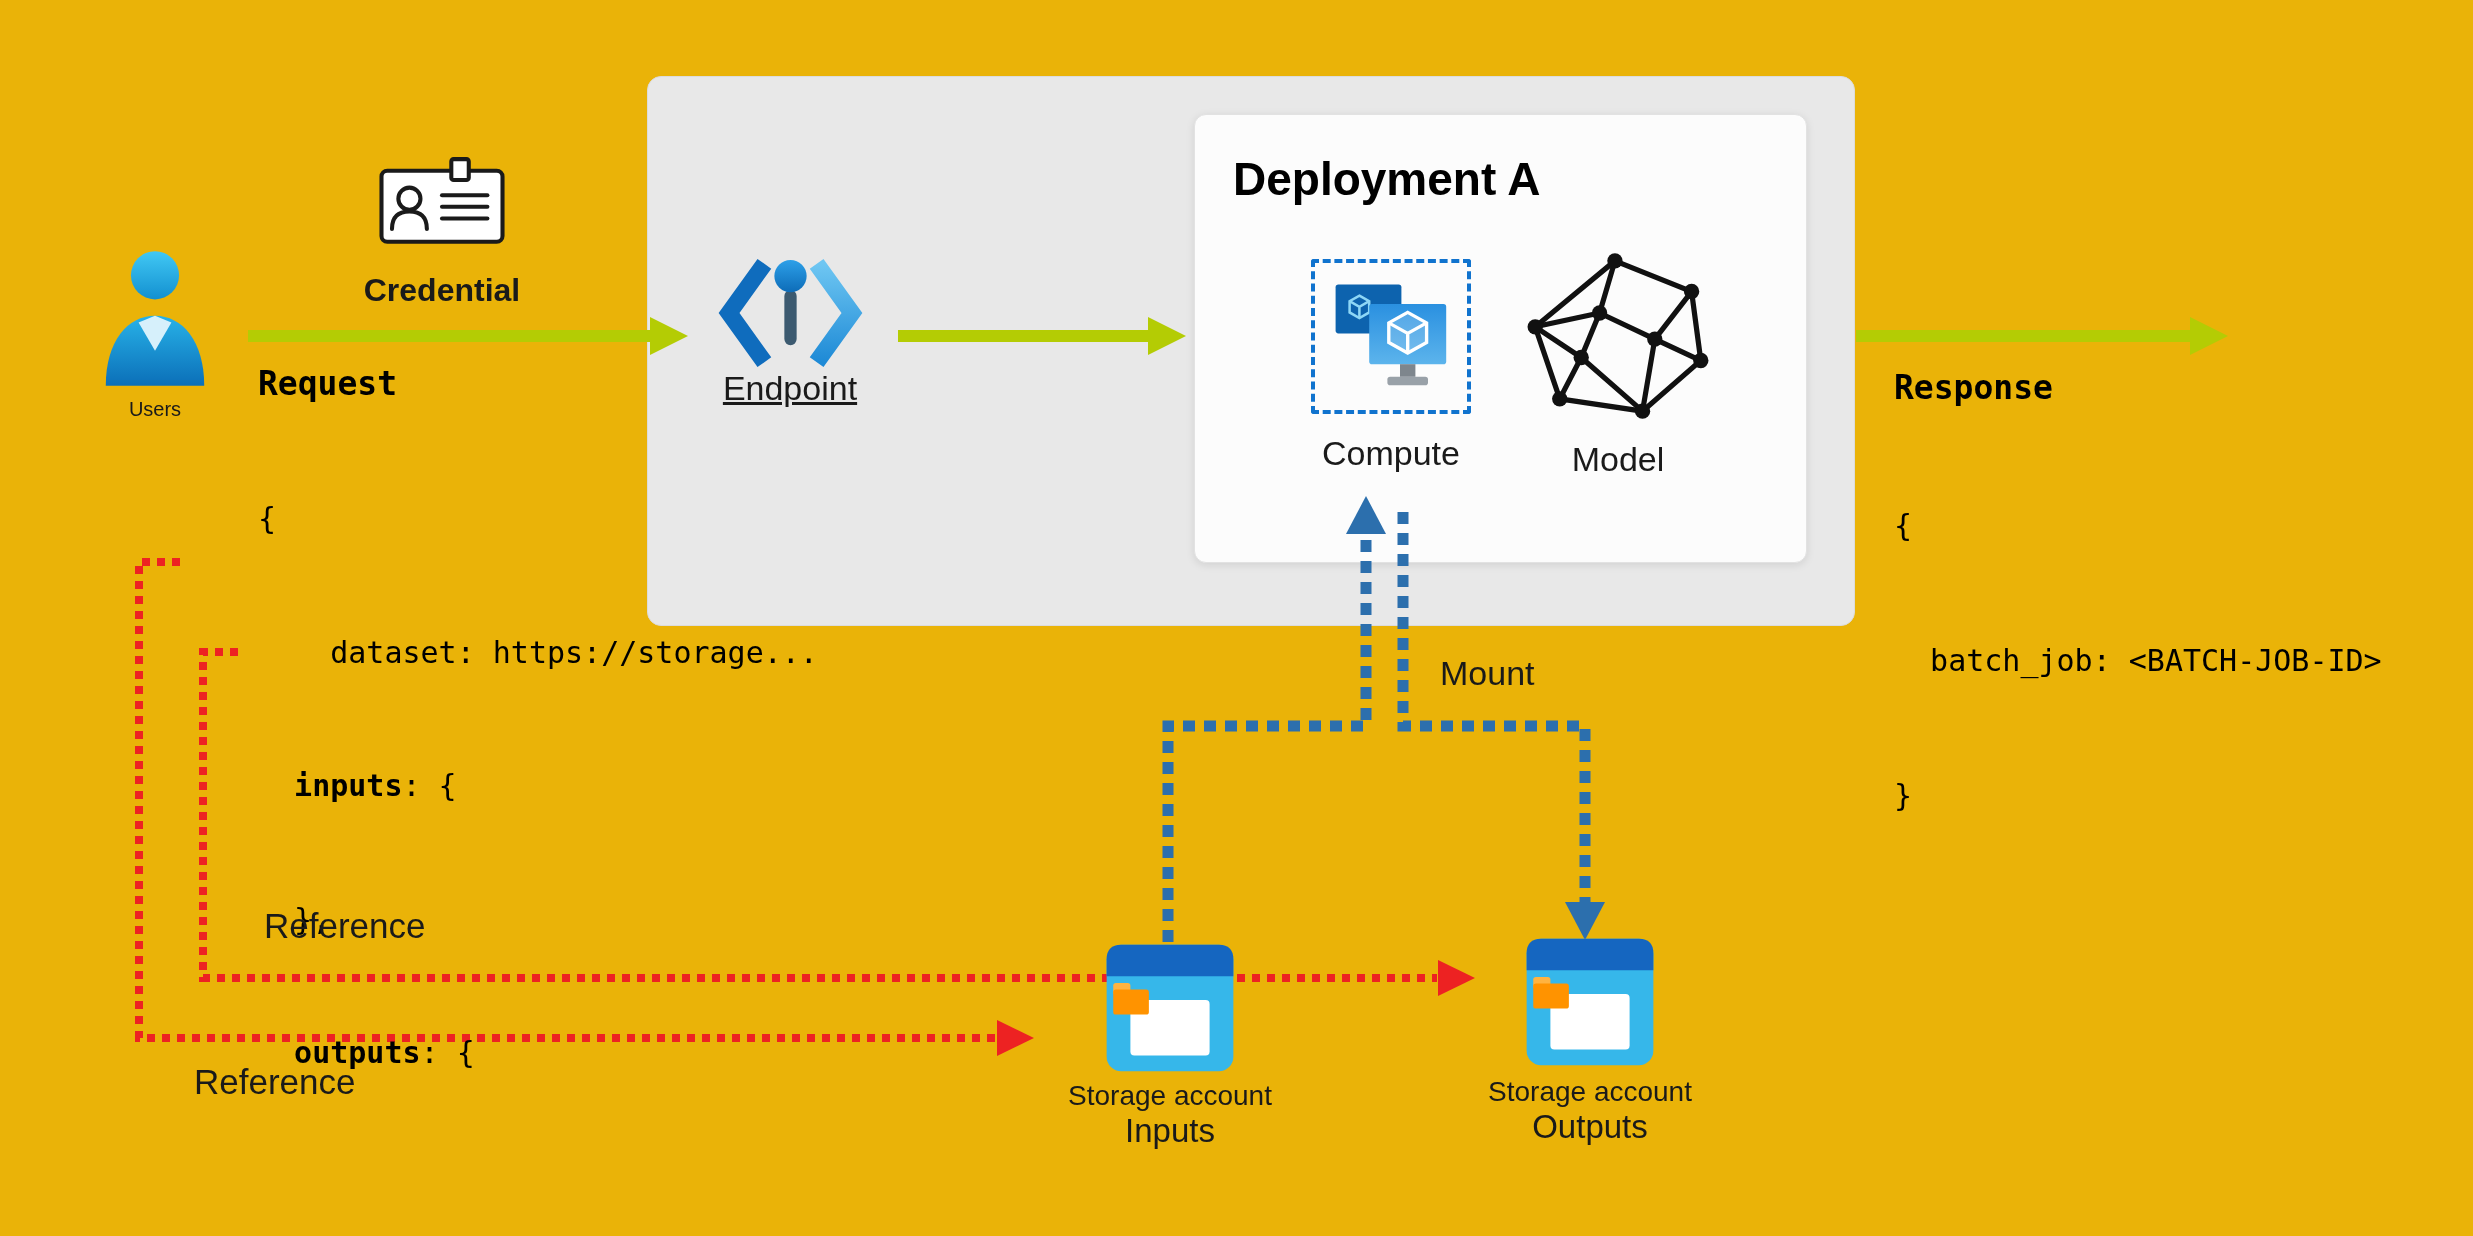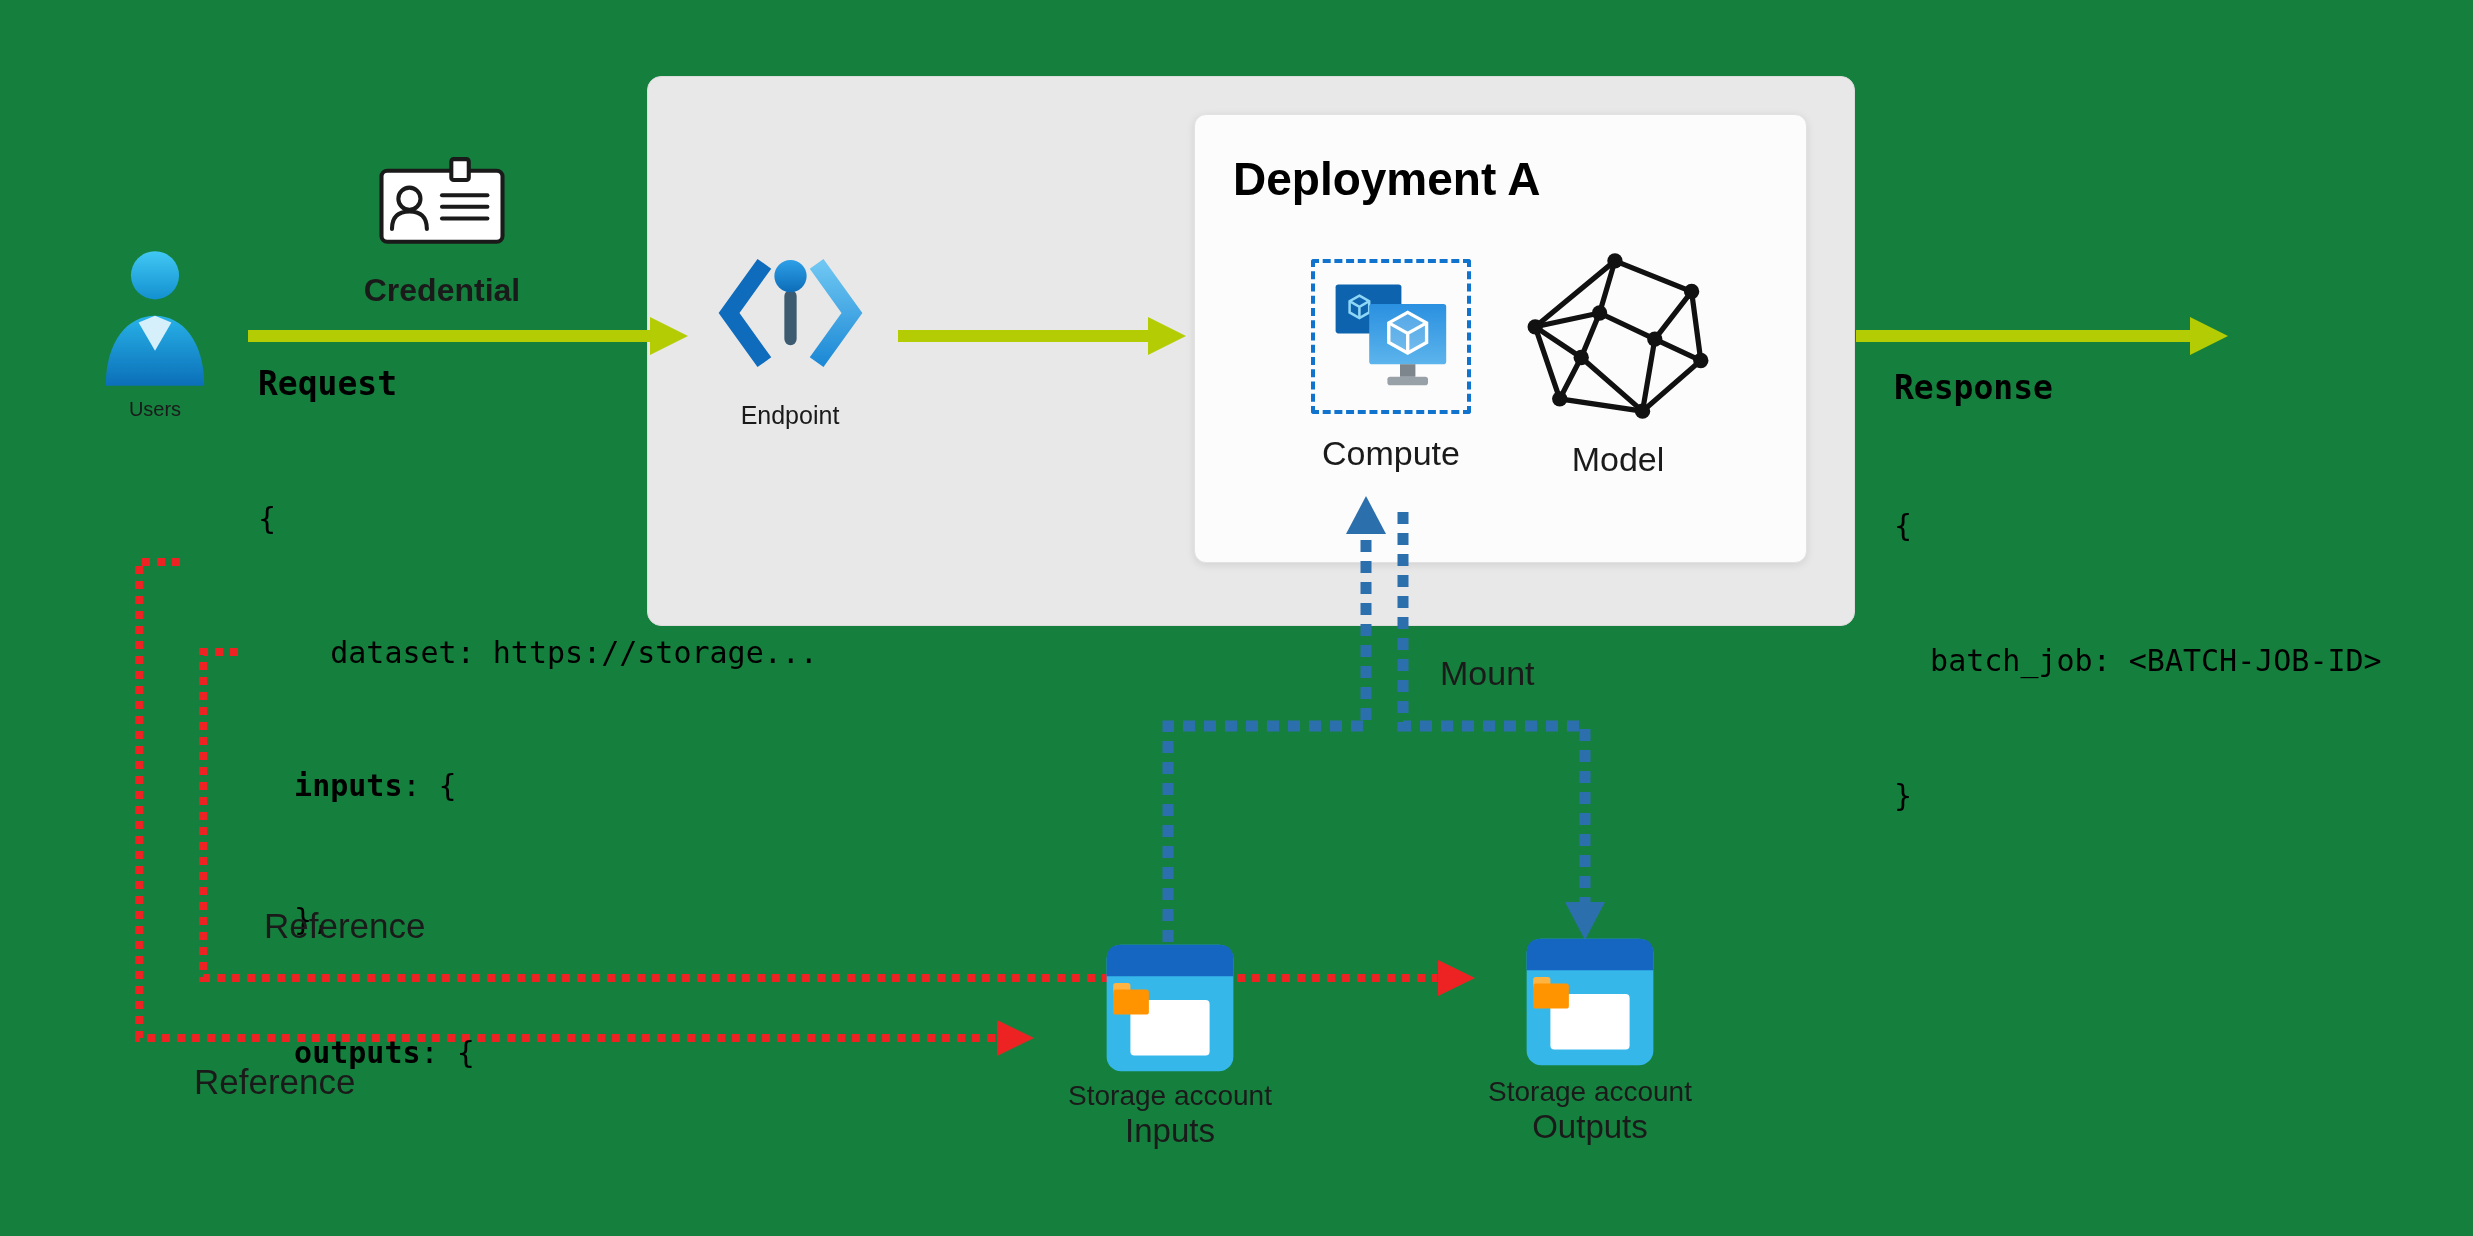--- a/index.html
+++ b/index.html
@@ -1,18 +1,18 @@
 <!DOCTYPE html>
 <html style="--arrow-green: #b4cc04; --arrow-red: #ed2222; --arrow-blue: #2c6fad; --endpoint-box-bg: #e8e8e8; --deployment-box-bg: #fcfcfc; --azure-blue: #1073ce;"><head>
 <meta charset="utf-8">
 <style>
   * { margin:0; padding:0; box-sizing:border-box; }
   html,body { background:#fff; }
   body { font-family:"Liberation Sans", sans-serif; color:#111; }
-  .canvas { position:relative; width:2473px; height:1236px; background:#15803d; overflow:hidden; }
+  .canvas { position:relative; width:2473px; height:1236px; background:#eab308; overflow:hidden; }
   .abs { position:absolute; }
   .center { text-align:center; }
   .label { color:#1a1a1a; }
   .endpoint-box { background:var(--endpoint-box-bg,#e8e8e8); border:1px solid #dcdcdc; border-radius:14px; }
   .deployment-box { background:var(--deployment-box-bg,#fcfcfc); border:1px solid #e2e2e2; border-radius:12px;
                     box-shadow:0 2px 8px rgba(0,0,0,0.10); }
   .deployment-title { font-size:46px; font-weight:bold; color:#000; }
   .code, .code-title { font-family:"DejaVu Sans Mono", monospace; color:#000; }
   .code { font-size:30px; line-height:44.5px; white-space:pre; }
   .code-title { font-size:33px; font-weight:bold; white-space:pre; }
@@ -104,21 +104,21 @@
       <linearGradient id="gEp" x1="0" y1="0" x2="0" y2="1">
         <stop offset="0" stop-color="#2da0e8"></stop>
           <stop offset="1" stop-color="#0d6cb8"></stop>
       </linearGradient>
     </defs>
     <path d="M33,9 L10,41 L33,73" stroke="#0f6cbd" stroke-width="11" fill="none"></path>
     <path d="M67,9 L90,41 L67,73" stroke="url(#gEr)" stroke-width="11" fill="none"></path>
     <rect x="46" y="26" width="8" height="36" rx="4" fill="#3c5a70"></rect>
     <circle cx="50" cy="17" r="10.5" fill="url(#gEp)"></circle>
   </svg>
-  <div class="abs label center" style="left:690px;top:401px;width:200px;font-size:25px;">Endpoint</div>
+  <div class="abs label center" style="left:690px;top:369px;width:200px;font-size:34px;text-decoration:underline;">Endpoint</div>
 
   <div class="abs compute-dash" style="left:1311px;top:259px;width:160px;height:155px;">
     <svg style="position:absolute;left:8px;top:6px;width:140px;height:140px;" viewBox="0 0 100 100">
       <defs>
         <linearGradient id="gCf" x1="0" y1="0" x2="0" y2="1">
           <stop offset="0" stop-color="#2a90e0"></stop>
             <stop offset="1" stop-color="#5cb4ec"></stop>
         </linearGradient>
       </defs>
       <rect x="9" y="11" width="47" height="35" rx="2" fill="#0d63ae"></rect>

